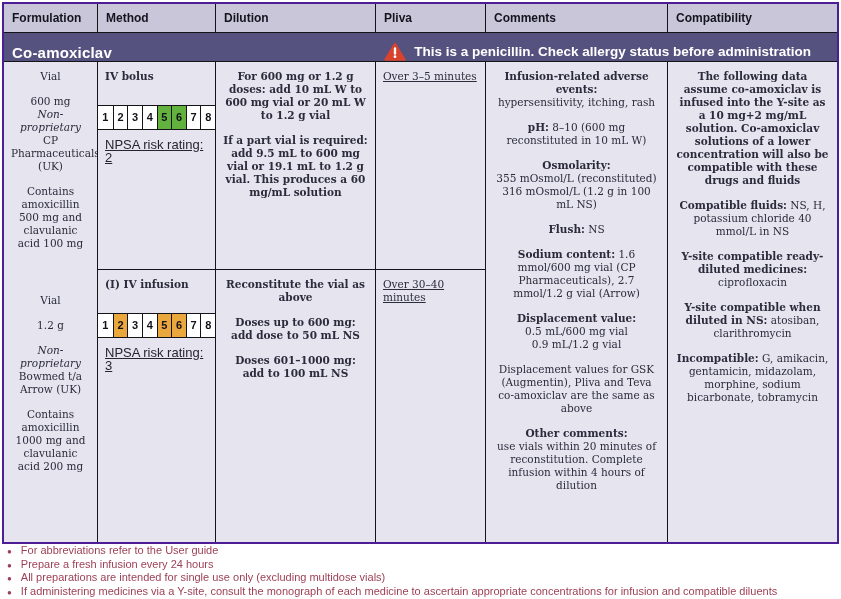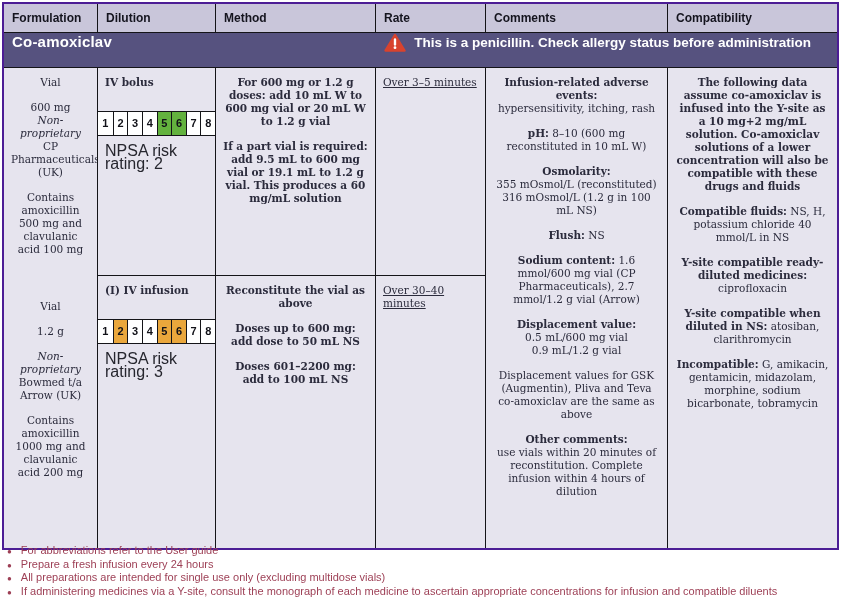--- a/index.html
+++ b/index.html
@@ -20,23 +20,23 @@
   
   .header-row{height:28px;background:#c9c6da;}
   .header-cell{
     border-left:1px solid #141418;padding:7px 4px 0 8px;
     font-weight:bold;font-size:12px;color:#14141e;white-space:nowrap;overflow:hidden;
   }
   .header-cell:first-child{border-left:none;}
 
   
   .banner{
-    height:36px;background:#56527f;color:#ffffff;
+    height:30px;background:#56527f;color:#ffffff;
     border-top:1px solid #141418;border-bottom:1px solid #141418;
-    display:flex;align-items:flex-start;
+    display:flex;align-items:flex-end;
   }
   .drug-name{font-size:15px;font-weight:bold;padding-left:8px;letter-spacing:.2px;}
   .warning-group{display:flex;align-items:center;gap:8px;margin-left:auto;margin-right:26px;}
   .warning-text{font-size:13.5px;font-weight:bold;}
 
   
   .body-row{height:480px;font-family:"DejaVu Serif","Liberation Serif",serif;
     font-size:10.5px;line-height:13px;color:#2b2b3c;}
   .bcol{border-left:1px solid #141418;overflow:hidden;}
   .bcol:first-child{border-left:none;}
@@ -53,42 +53,42 @@
   .m-label{height:43px;padding:8px 7px 0 7px;font-weight:bold;}
   .risk-grid{
     display:grid;grid-template-columns:repeat(8,1fr);height:25px;
     border-top:1px solid #141418;border-bottom:1px solid #141418;background:#ffffff;
   }
   .gcell{
     border-left:1px solid #141418;display:flex;align-items:center;justify-content:center;
     font-family:"Liberation Sans",sans-serif;font-weight:bold;font-size:11px;color:#111118;
   }
   .gcell:first-child{border-left:none;}
-  .m-rating{padding:8px 7px 0 7px;font-family:"Liberation Sans",sans-serif;font-size:16px;color:#26262e;}
+  .m-rating{padding:8px 7px 0 7px;font-family:"Liberation Sans",sans-serif;font-size:13px;color:#26262e;text-decoration:underline;}
 
   
   .sec1{height:207px;}
   .sec2{height:272px;border-top:1px solid #141418;}
   .rate-val{padding:8px 7px 0 7px;text-decoration:underline;}
 
   
   .footnotes{position:absolute;left:7px;top:544px;width:830px;margin:0;padding:0;list-style:none;}
   .footnote-item{display:flex;gap:9px;font-size:11px;line-height:13.5px;color:#9d3f55;}
   .footnote-bullet{font-size:8px;line-height:13.5px;flex:0 0 auto;transform:translateY(.5px);}
 </style>
 </head>
 <body>
 
 <div class="monograph">
 
   <div class="cols header-row">
     <div class="header-cell">Formulation</div>
+    <div class="header-cell">Method</div>
     <div class="header-cell">Dilution</div>
-    <div class="header-cell">Method</div>
-    <div class="header-cell">Rate</div>
+    <div class="header-cell">Pliva</div>
     <div class="header-cell">Comments</div>
     <div class="header-cell">Compatibility</div>
   </div>
 
   <div class="banner">
     <span class="drug-name">Co-amoxiclav</span>
     <span class="warning-group">
       <svg viewBox="0 0 24 21" width="22" height="19" aria-hidden="true">
         <path d="M12 2 L22.6 19.4 L1.4 19.4 Z" fill="#d8432e" stroke="#d8432e" stroke-width="2.4" stroke-linejoin="round"></path>
         <path d="M12 7.2 v5.6" stroke="#ffffff" stroke-width="2.6" stroke-linecap="round"></path>
@@ -142,21 +142,21 @@
     </div>
 
     <div class="bcol">
       <div class="sec1 richpad">
           <p><span class="b">For 600 mg or 1.2 g doses: add 10 mL W to 600 mg vial or 20 mL W to 1.2 g vial</span></p>
           <p><span class="b">If a part vial is required: add 9.5 mL to 600 mg vial or 19.1 mL to 1.2 g vial. This produces a 60 mg/mL solution</span></p>
         </div>
       <div class="sec2 richpad">
           <p><span class="b">Reconstitute the vial as above</span></p>
           <p><span class="b">Doses up to 600 mg: add dose to 50 mL NS</span></p>
-          <p><span class="b">Doses 601–2200 mg: add to 100 mL NS</span></p>
+          <p><span class="b">Doses 601–1000 mg: add to 100 mL NS</span></p>
         </div>
     </div>
 
     <div class="bcol">
       <div class="sec1 rate-val">Over 3–5 minutes</div>
       <div class="sec2 rate-val">Over 30–40 minutes</div>
     </div>
 
     <div class="bcol richpad">
         <p><span class="b">Infusion-related adverse events:</span><br><span>hypersensitivity, itching, rash</span></p>

